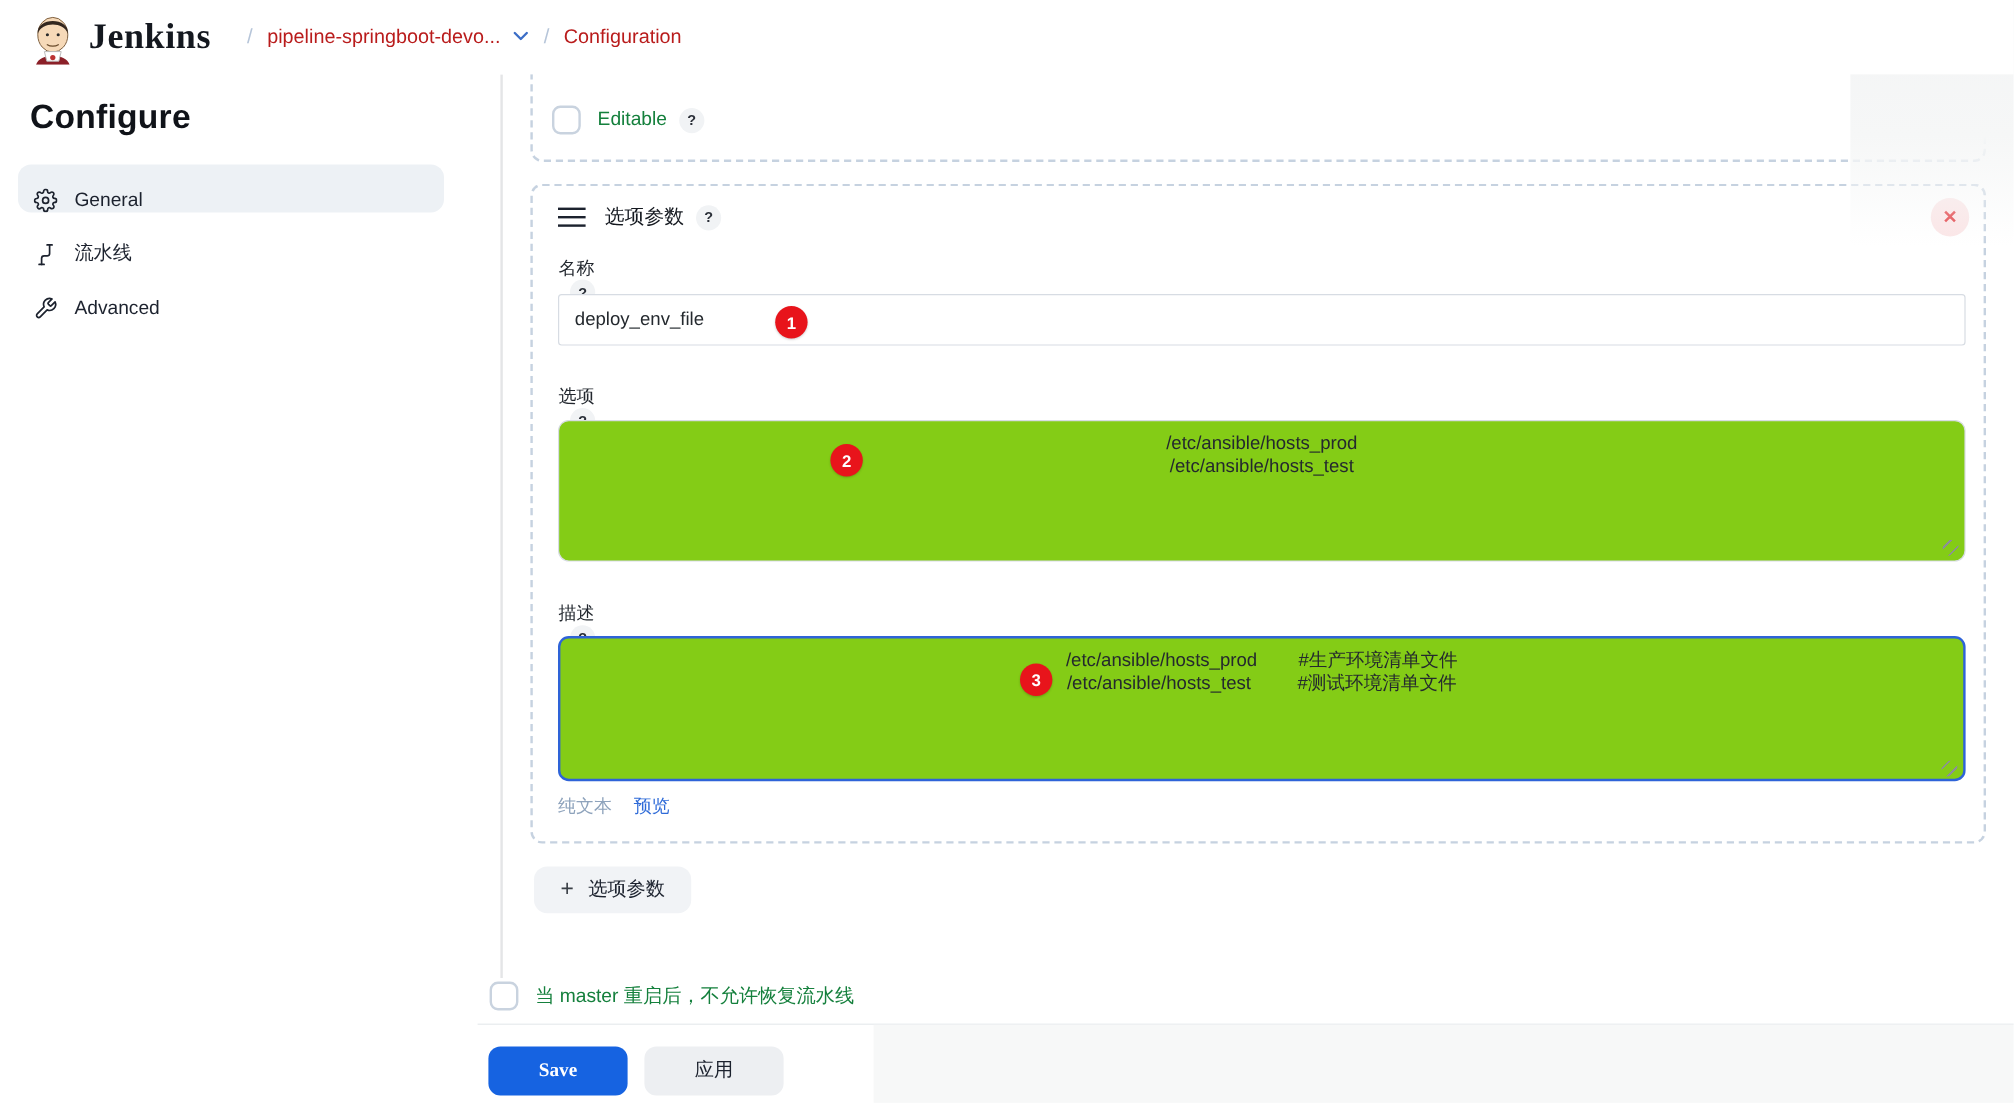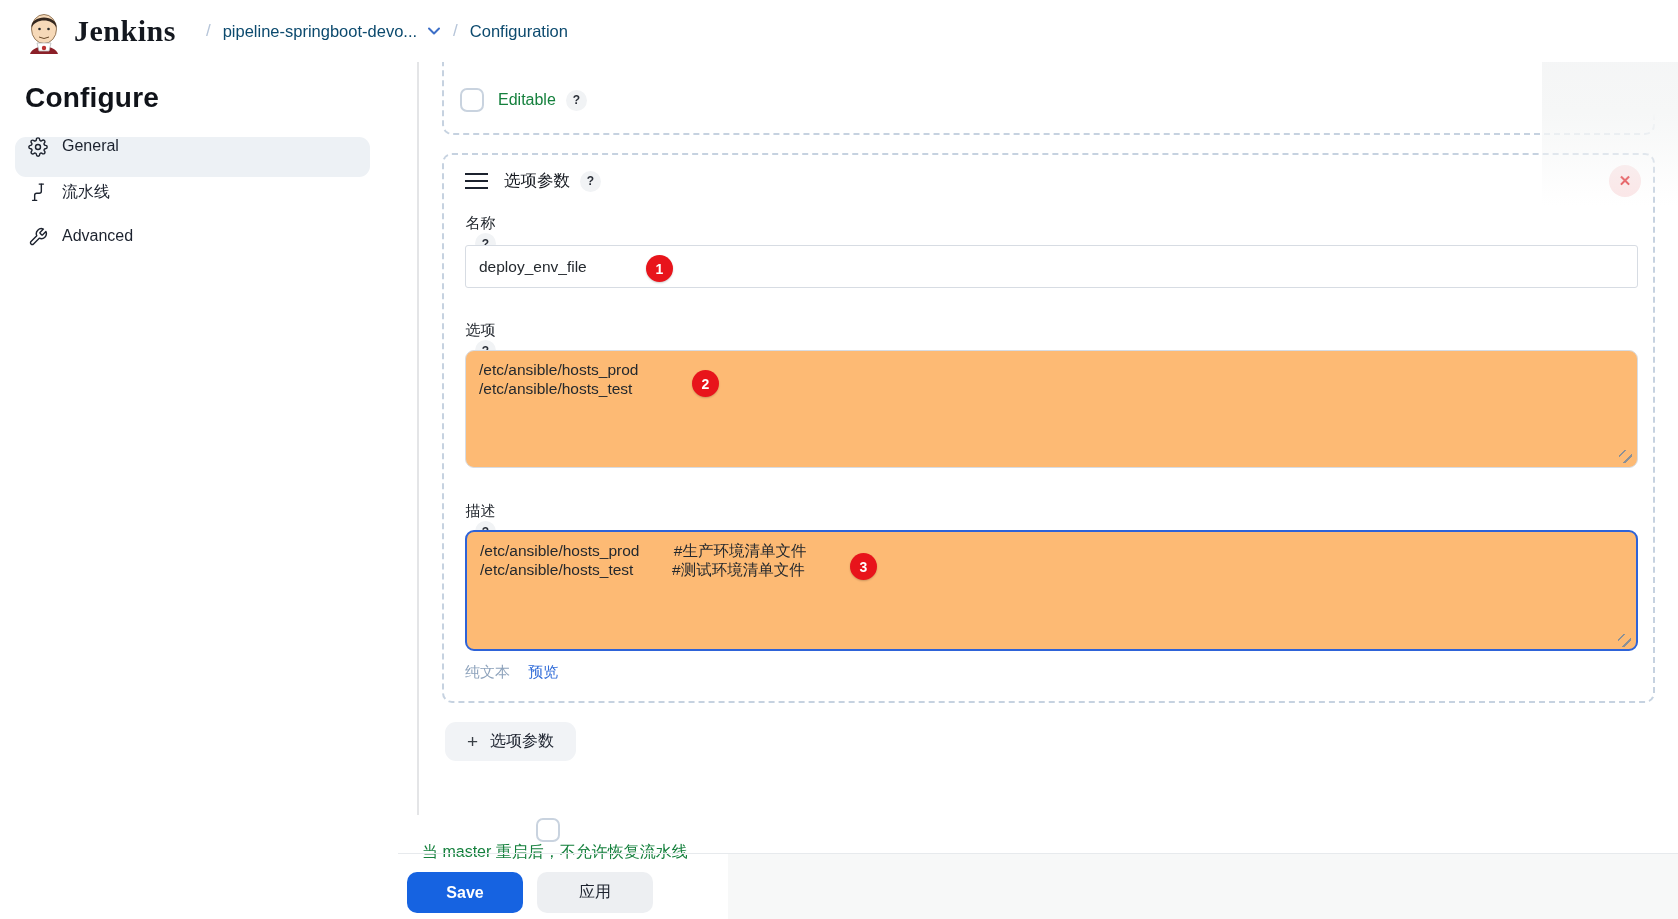--- a/index.html
+++ b/index.html
@@ -8,28 +8,28 @@
 
   
   .header { position:absolute; left:0; top:0; width:1678px; height:62px;
             background:#ffffff; z-index:10; display:flex; align-items:center; padding-left:24px; }
   .corner-fade { position:absolute; right:0; top:0; width:136px; height:205px; z-index:1;
             background:linear-gradient(180deg,#f3f4f5 0%,#f6f7f7 55%,rgba(246,247,247,0) 100%); }
   .logo { width:40px; height:46px; margin-right:10px; }
   .brand { font-family:"Liberation Serif","DejaVu Serif",serif; font-weight:700;
            font-size:30px; color:#14181f; letter-spacing:0.5px; margin-right:18px; }
   .crumb-sep { color:#b6c5d9; font-size:17px; margin:0 12px; }
-  .crumb { font-size:16.5px; color:#0c4a6e; cursor:pointer; }
+  .crumb { font-size:16.5px; color:#b91c1c; cursor:pointer; }
   .crumb-chevron { margin-left:10px; display:inline-block; vertical-align:middle; cursor:pointer; }
 
   
   .sidebar { position:absolute; left:0; top:62px; width:417px; }
   .sidebar h1 { font-size:28px; font-weight:800; color:#101319; margin:20px 0 0 25px; letter-spacing:0.2px; }
   .menu { position:absolute; left:15px; top:75px; width:355px; }
-  .menu-item { display:flex; align-items:flex-start; height:40px; margin-bottom:5px;
+  .menu-item { display:flex; align-items:flex-end; height:40px; margin-bottom:5px;
                border-radius:11px; padding-left:13px; cursor:pointer; }
   .menu-item.active { background:#edf1f5; }
   .menu-item svg { width:20px; height:20px; margin-right:14px; flex:0 0 auto; }
   .menu-item .lbl { font-size:16px; color:#1c222e; }
 
   .v-divider { position:absolute; left:417px; top:62px; width:2px; height:753px; background:#e4e5e7; }
 
   
   .dashed-box { position:absolute; left:442px; width:1213px; background:#ffffff;
                 border:2px dashed #c6d2e0; border-radius:10px; }
@@ -55,48 +55,48 @@
                background:#fbe5e6; color:#e23a3f; display:flex; align-items:center; justify-content:center;
                font-size:15px; font-weight:700; cursor:pointer; }
 
   .field-label { position:absolute; left:21px; display:flex; align-items:center;
                  font-size:15px; color:#23282f;flex-direction:column; }
   .text-input { position:absolute; left:21px; width:1173px; height:43px; border:1px solid #d7dce3;
                 border-radius:3px; font-size:15.5px; color:#24292e; padding:0 13px;
                 font-family:"Liberation Sans",sans-serif; outline:none; background:#fff; }
   .text-area { position:absolute; left:21px; width:1173px; border:1px solid #d7dce3; border-radius:9px;
                font-size:15.5px; color:#24292e; padding:9px 13px; line-height:19px;
-               font-family:"Liberation Sans",sans-serif; outline:none; resize:none; background:#fdba74;
-               white-space:pre; overflow:hidden; }
+               font-family:"Liberation Sans",sans-serif; outline:none; resize:none; background:#84cc16;
+               white-space:pre; overflow:hidden;text-align:center; }
   .text-area.focused { border:2px solid #2e63d8; }
   .grip { position:absolute; width:13px; height:13px;
           background:repeating-linear-gradient(135deg, transparent 0 4px, #8b9096 4px 5.5px, transparent 5.5px 8px);
           cursor:nwse-resize; }
 
   .num-badge { position:absolute; width:27px; height:27px; border-radius:50%; background:#e8141b;
                color:#ffffff; font-size:14px; font-weight:700; display:flex; align-items:center;
                justify-content:center; box-shadow:0 1px 2px rgba(0,0,0,0.2); }
 
   .links-row { position:absolute; left:21px; top:508px; font-size:15px; }
   .link-plain { color:#8ea3bc; margin-right:14px; cursor:pointer; }
   .link-preview { color:#2f6bd8; cursor:pointer; }
 
   
   .add-param { position:absolute; left:445px; top:722px; height:39px; padding:0 22px;
                background:#f1f3f6; border:none; border-radius:11px; display:flex; align-items:center;
                font-size:16px; color:#1c222e; cursor:pointer; font-family:"Liberation Sans",sans-serif; }
   .add-param .plus { font-size:19px; font-weight:400; color:#3a3f46; margin-right:12px; }
 
   
-  .restart-row { position:absolute; left:408px; top:818px;flex-direction:column; }
+  .restart-row { position:absolute; left:408px; top:818px; }
   .bottom-divider { position:absolute; left:398px; top:853px; width:1280px; height:1px; background:#e7eaed; }
   .footer-gray { position:absolute; left:728px; top:854px; width:950px; height:65px; background:#f7f8f8; }
   .btn { position:absolute; top:872px; height:41px; width:116px; border:none; border-radius:10px;
          font-size:16px; cursor:pointer; font-family:"Liberation Sans",sans-serif; }
-  .btn-save { left:407px; background:#1663e1; color:#ffffff; font-weight:700; }
+  .btn-save { left:407px; background:#1663e1; color:#ffffff; font-weight:700;font-family:Liberation Serif, serif; }
   .btn-apply { left:537px; background:#edeff2; color:#1c222e; }
 </style>
 </head>
 <body>
 
 <div class="corner-fade"></div>
 
 <div class="header">
   <svg class="logo" viewBox="0 0 40 46">
     <path d="M6 46 C9 36 31 36 34 46 Z" fill="#8b2028"></path>

